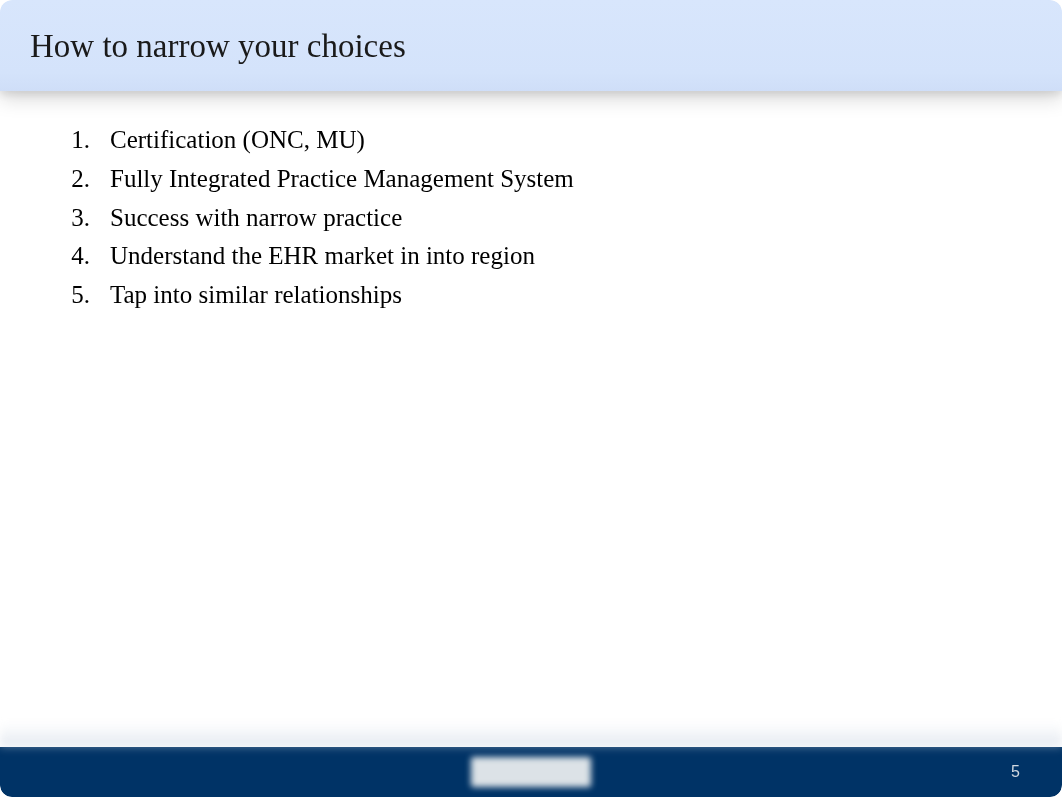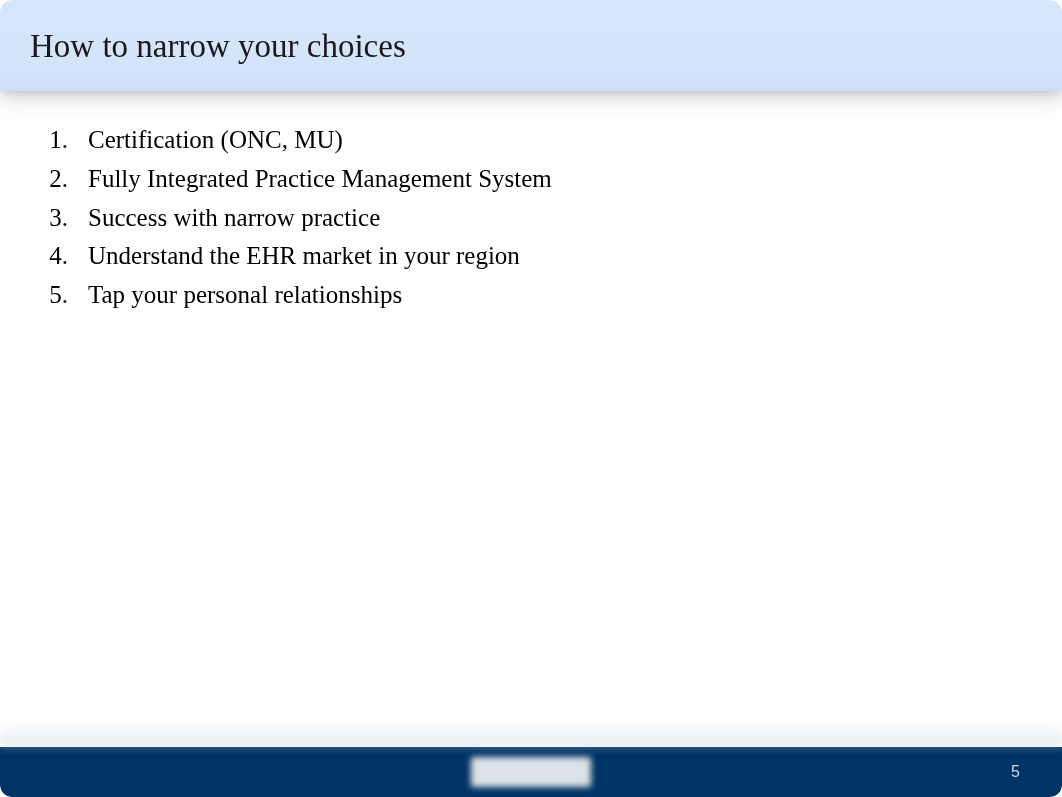--- a/index.html
+++ b/index.html
@@ -31,21 +31,21 @@
       border-top-right-radius: 12px;
       position: relative;
       z-index: 2;
     }
     .title {
       font-size: 33px;
       color: #1a1a1a;
       font-weight: normal;
     }
     .content {
-      padding: 30px 30px 0 48px;
+      padding: 30px 30px 0 70px;
     }
     .list {
       list-style: none;
       counter-reset: item;
     }
     .list-item {
       counter-increment: item;
       font-size: 25px;
       color: #000;
       line-height: 1.55;
@@ -105,21 +105,21 @@
 
 <div class="slide">
   <div class="header">
     <h1 class="title">How to narrow your choices</h1>
   </div>
   <div class="content">
     <ol class="list">
       <li class="list-item">Certification (ONC, MU)</li>
       <li class="list-item">Fully Integrated Practice Management System</li>
       <li class="list-item">Success with narrow practice</li>
-      <li class="list-item">Understand the EHR market in your region</li>
-      <li class="list-item">Tap your personal relationships</li>
+      <li class="list-item">Understand the EHR market in into region</li>
+      <li class="list-item">Tap into similar relationships</li>
     </ol>
   </div>
   <div class="footer">
     <div class="footer-logo"></div>
     <div class="page-number">5</div>
   </div>
 </div>
 
 </body></html>

